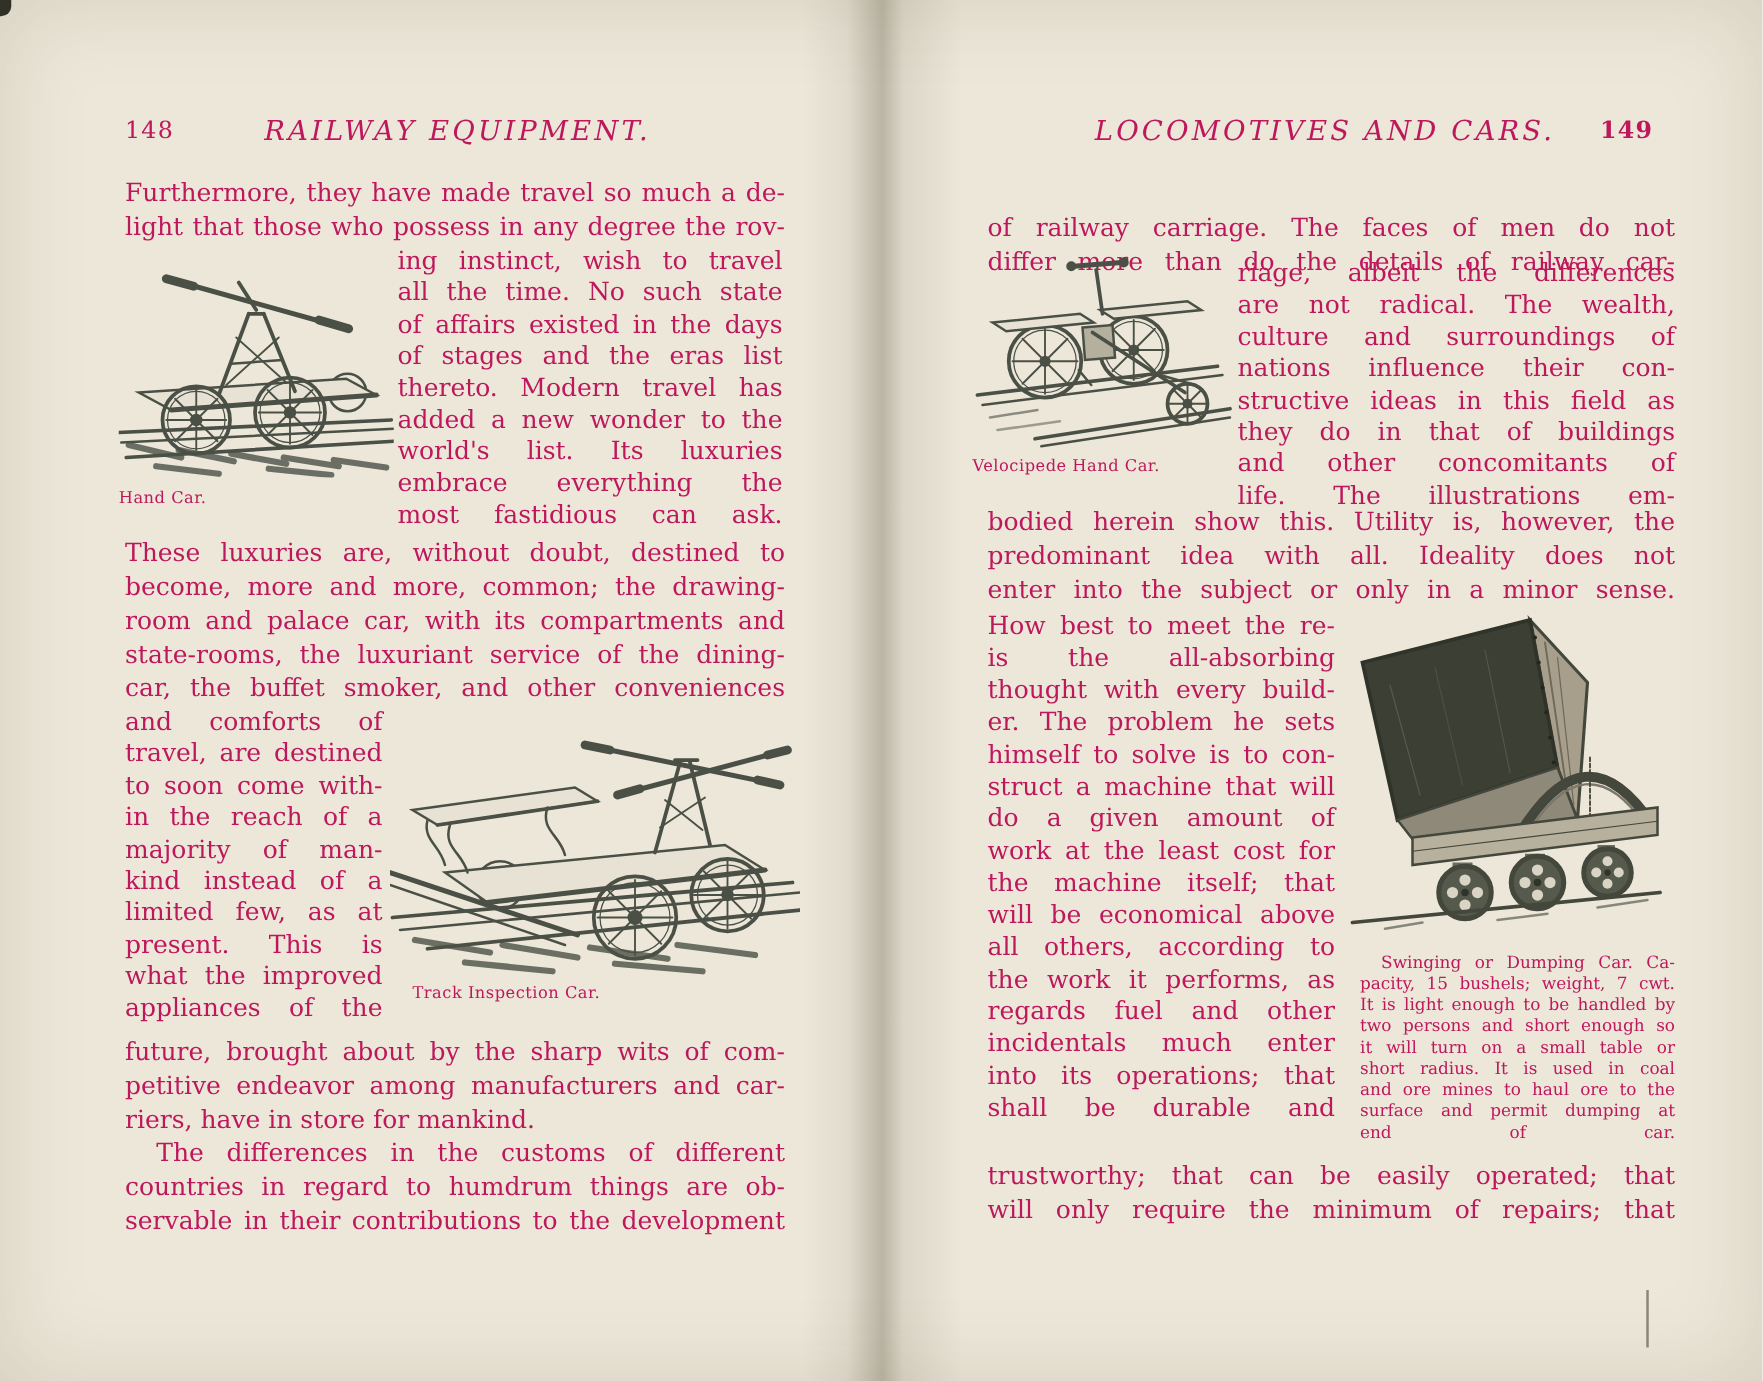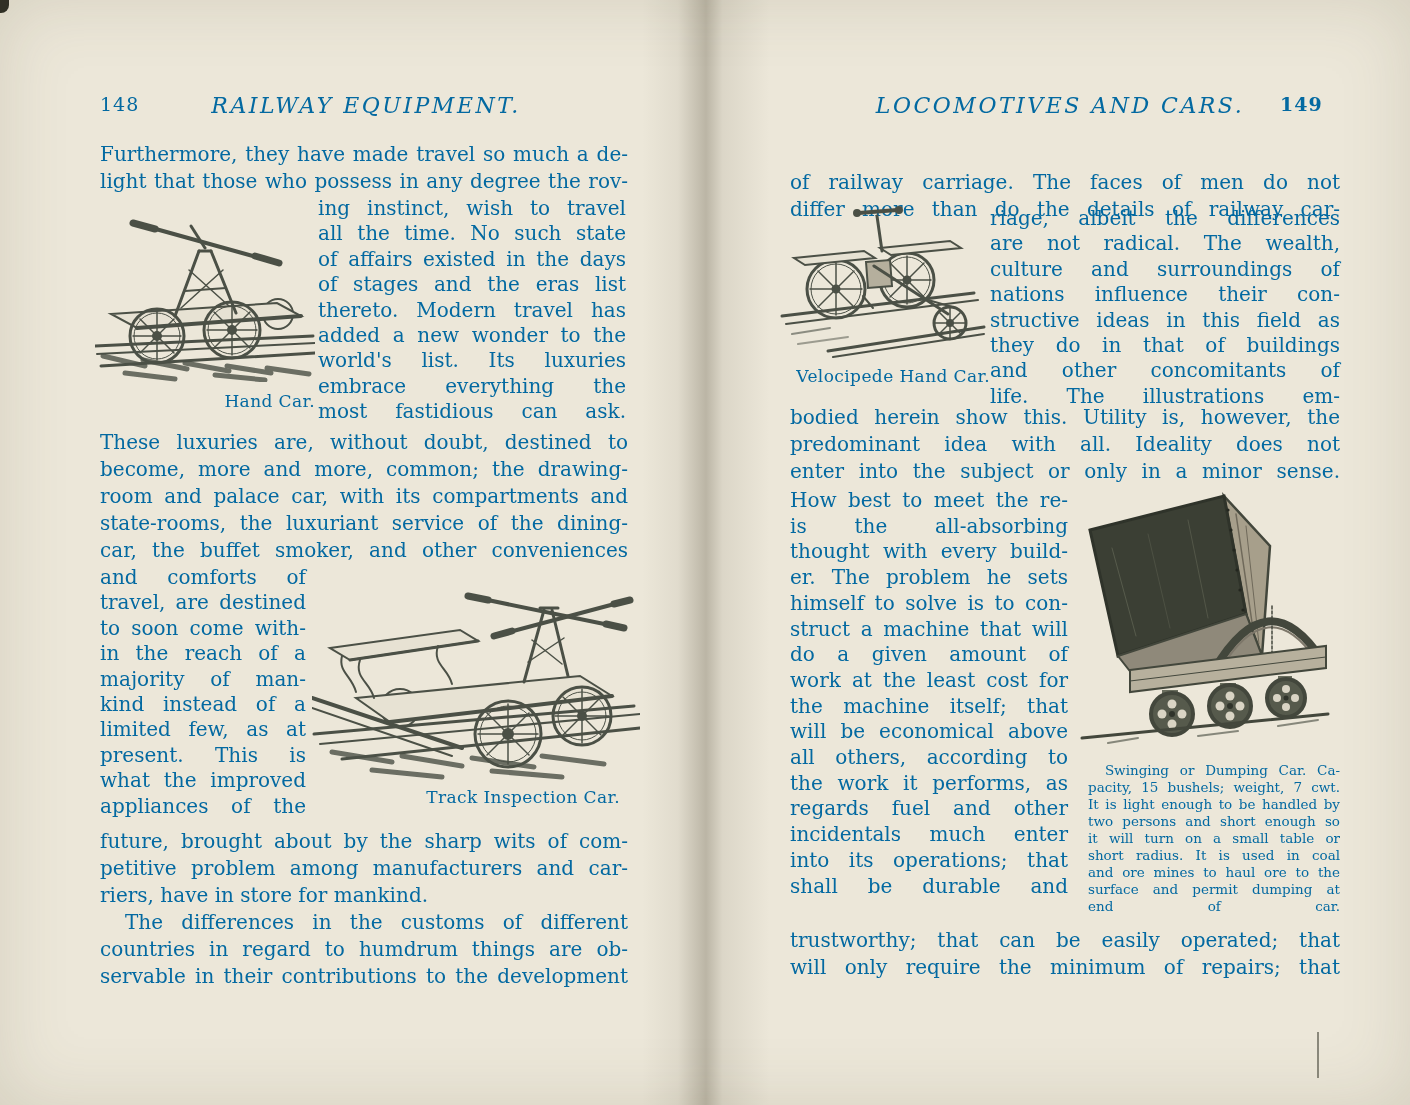--- a/index.html
+++ b/index.html
@@ -1,36 +1,36 @@
 <!DOCTYPE html>
 <html><head>
 <meta charset="utf-8">
 <style>
   html,body{margin:0;padding:0;}
   .spread{
     position:relative;width:1410px;height:1105px;overflow:hidden;
     background:#ece7d9;
     font-family:"DejaVu Serif","Liberation Serif",serif;
-    color:#0369a1;
+    color:#be185d;
   }
   .spread::after{
     content:"";position:absolute;inset:0;pointer-events:none;
     box-shadow:inset 0 0 70px rgba(95,85,55,.16);
   }
   .gutter{
     position:absolute;top:0;bottom:0;left:642px;width:128px;pointer-events:none;
     background:linear-gradient(90deg,rgba(74,66,46,0) 0%,rgba(74,66,46,.07) 28%,rgba(74,66,46,.30) 50%,rgba(74,66,46,.10) 63%,rgba(74,66,46,0) 100%);
   }
   .txt{position:absolute;font-size:20px;}
   .ln{text-align:justify;text-align-last:justify;}
   .ln.last{text-align-last:left;}
   .ln.indent{text-indent:1.25em;}
   .pgnum{position:absolute;font-size:19px;letter-spacing:1px;}
   .runhead{position:absolute;font-style:italic;font-size:22px;letter-spacing:2.5px;text-align:center;}
-  .caption{position:absolute;font-size:17px;text-align:right;letter-spacing:.4px;}
+  .caption{position:absolute;font-size:13px;text-align:left;letter-spacing:.4px;}
   .smallcap{position:absolute;font-size:13.5px;line-height:17px;}
   .fig{position:absolute;}
   .corner-mark{position:absolute;left:0;top:0;width:9px;height:13px;background:#2c2c24;border-bottom-right-radius:8px;}
   .edge-tick{position:absolute;left:1317px;top:1032px;width:2px;height:46px;background:rgba(60,60,48,.55);}
 </style>
 </head>
 <body>
 
 <div class="spread">
   <div class="gutter"></div>
@@ -175,21 +175,21 @@
           <line x1="190" y1="78" x2="310" y2="46" stroke-width="4"></line>
           <line x1="182" y1="80" x2="200" y2="75" stroke-width="7"></line>
           <line x1="302" y1="48" x2="318" y2="44" stroke-width="7"></line>
         </g>
       </svg>
     </div>
     <div class="caption" style="left:330px;top:787px;width:290px;">Track Inspection Car.</div>
 
     <div class="txt" style="left:100px;top:828px;width:528px;line-height:27px;">
         <div class="ln">future, brought about by the sharp wits of com-</div>
-        <div class="ln">petitive problem among manufacturers and car-</div>
+        <div class="ln">petitive endeavor among manufacturers and car-</div>
         <div class="ln last">riers, have in store for mankind.</div>
         <div class="ln indent">The differences in the customs of different</div>
         <div class="ln">countries in regard to humdrum things are ob-</div>
         <div class="ln">servable in their contributions to the development</div>
       </div>
   </div>
 
   <div>
     <div class="runhead" style="left:800px;top:93px;width:520px;">LOCOMOTIVES AND CARS.</div>
     <div class="pgnum" style="left:1280px;top:93px;font-weight:bold;">149</div>

